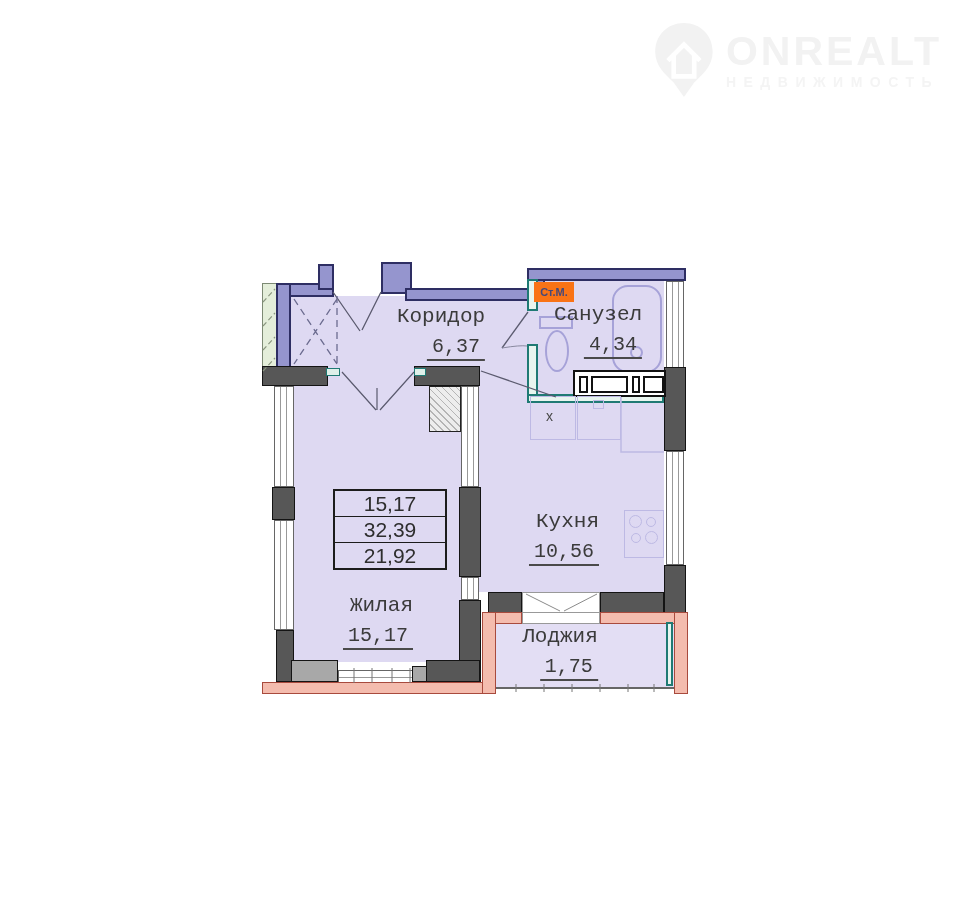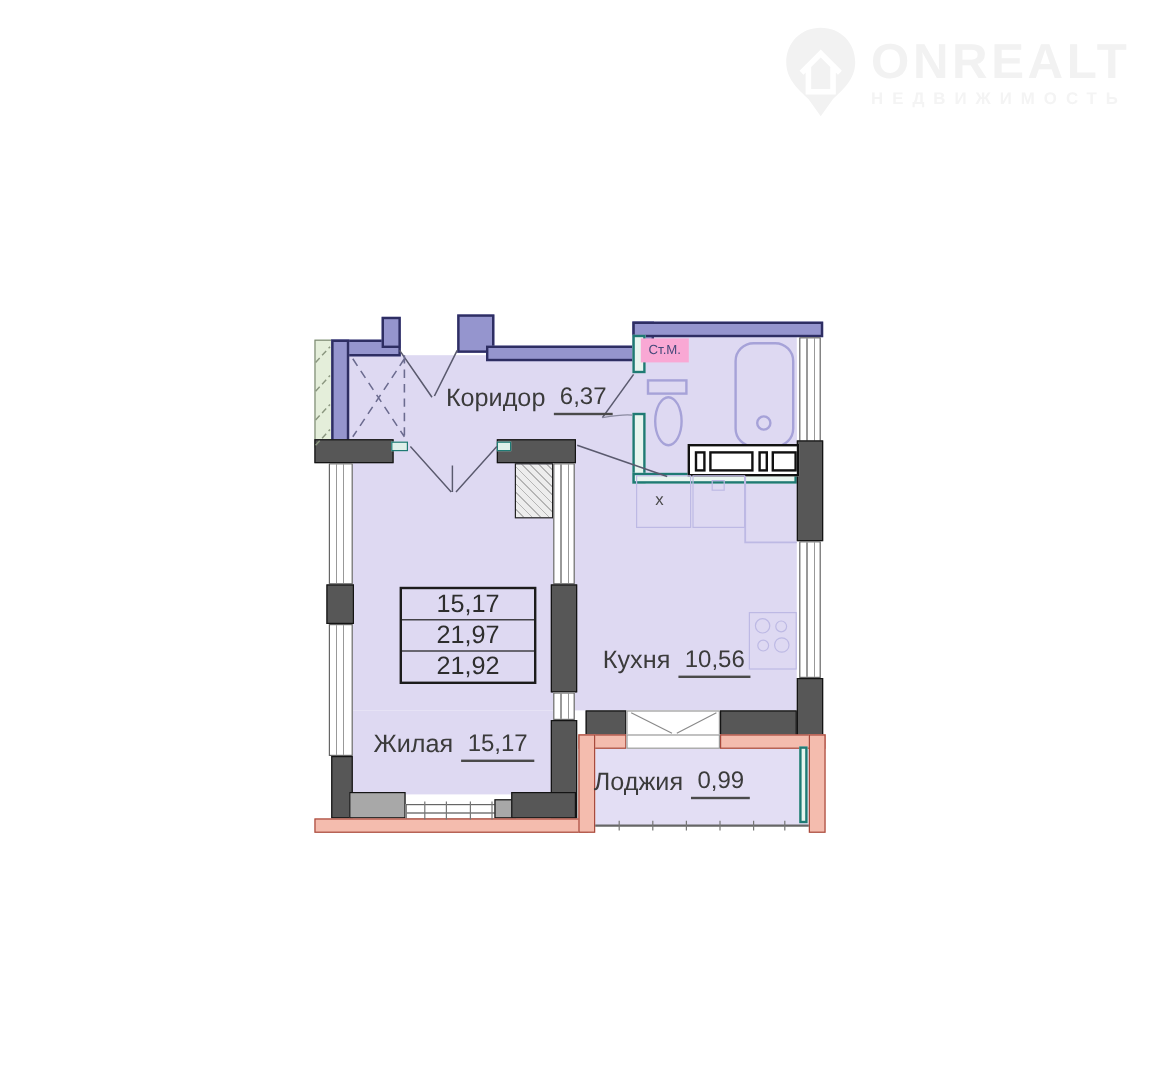--- a/index.html
+++ b/index.html
@@ -30,26 +30,26 @@
   .hatch{background:repeating-linear-gradient(45deg,#ededed 0 4px,#b5b5b5 4px 5px);
          border:1.5px solid #222;box-sizing:border-box;}
   .thresh{background:#fff;border:1px solid #999;box-sizing:border-box;}
   .tick{background:#dff0ea;border:1.5px solid #1f7a74;box-sizing:border-box;}
 
   
   .fx{border:2px solid #a6a2d8;box-sizing:border-box;background:transparent;}
   .fx-faint{border:1.5px solid #bdb9e4;box-sizing:border-box;background:transparent;}
   .vanity{background:#fff;border:2px solid #111;box-sizing:border-box;}
   .vanity .vi{position:absolute;top:4px;height:17px;background:#fff;border:2px solid #111;box-sizing:border-box;}
-  .stm{background:#f9a8d4;font-size:11px;font-weight:400;color:#46497a;display:flex;
+  .stm{background:#f97316;font-size:11px;font-weight:700;color:#46497a;display:flex;
        align-items:center;justify-content:center;}
 
   
-  .room-label{position:absolute;transform:translate(-50%,-50%);display:flex;flex-direction:row;
-              align-items:flex-start;gap:7px;white-space:nowrap;}
+  .room-label{position:absolute;transform:translate(-50%,-50%);display:flex;flex-direction:column;
+              align-items:flex-end;gap:7px;white-space:nowrap;font-family:Liberation Mono, monospace;}
   .rname{font-size:21px;color:#3b3b3b;}
   .rarea{font-size:20px;color:#3b3b3b;border-bottom:2px solid #4a4a4a;padding:0 5px 1px;}
   .kx{position:absolute;font-size:14px;color:#4a4a4a;}
 
   
   .unit-table{position:absolute;left:333px;top:489px;width:114px;height:81px;display:flex;
               background:#ded9f2;border:2px solid #1c1c1c;box-sizing:border-box;}
   .ut-unit{width:46px;border-right:1.5px solid #1c1c1c;display:flex;align-items:center;
            justify-content:center;font-size:22px;color:#2e2e2e;}
   .ut-rows{flex:1;display:flex;flex-direction:column;}
@@ -195,34 +195,38 @@
     <g>
       <path d="M496,688 L674,688" stroke="#666" stroke-width="2" fill="none"></path>
       <path d="M516,684 L516,692 M544,684 L544,692 M572,684 L572,692 M600,684 L600,692 M628,684 L628,692 M654,684 L654,692" stroke="#777" stroke-width="1" fill="none"></path>
     </g>
   </svg>
 
   <div class="room-label" style="left:441px;top:333px">
     <span class="rname">Коридор</span>
     <span class="rarea">6,37</span>
   </div>
-  <div class="room-label" style="left:564px;top:552px">
+  <div class="room-label" style="left:598px;top:331px">
+    <span class="rname">Санузел</span>
+    <span class="rarea">4,34</span>
+  </div>
+  <div class="room-label" style="left:564px;top:538px">
     <span class="rname">Кухня</span>
     <span class="rarea">10,56</span>
   </div>
   <div class="room-label" style="left:378px;top:622px">
     <span class="rname">Жилая</span>
     <span class="rarea">15,17</span>
   </div>
   <div class="room-label" style="left:560px;top:653px">
     <span class="rname">Лоджия</span>
-    <span class="rarea">0,99</span>
+    <span class="rarea">1,75</span>
   </div>
 
   <div class="unit-table">
     <div class="ut-rows">
       <div>15,17</div>
-      <div>21,97</div>
+      <div>32,39</div>
       <div>21,92</div>
     </div>
   </div>
 
 </div>
 
 </body></html>

